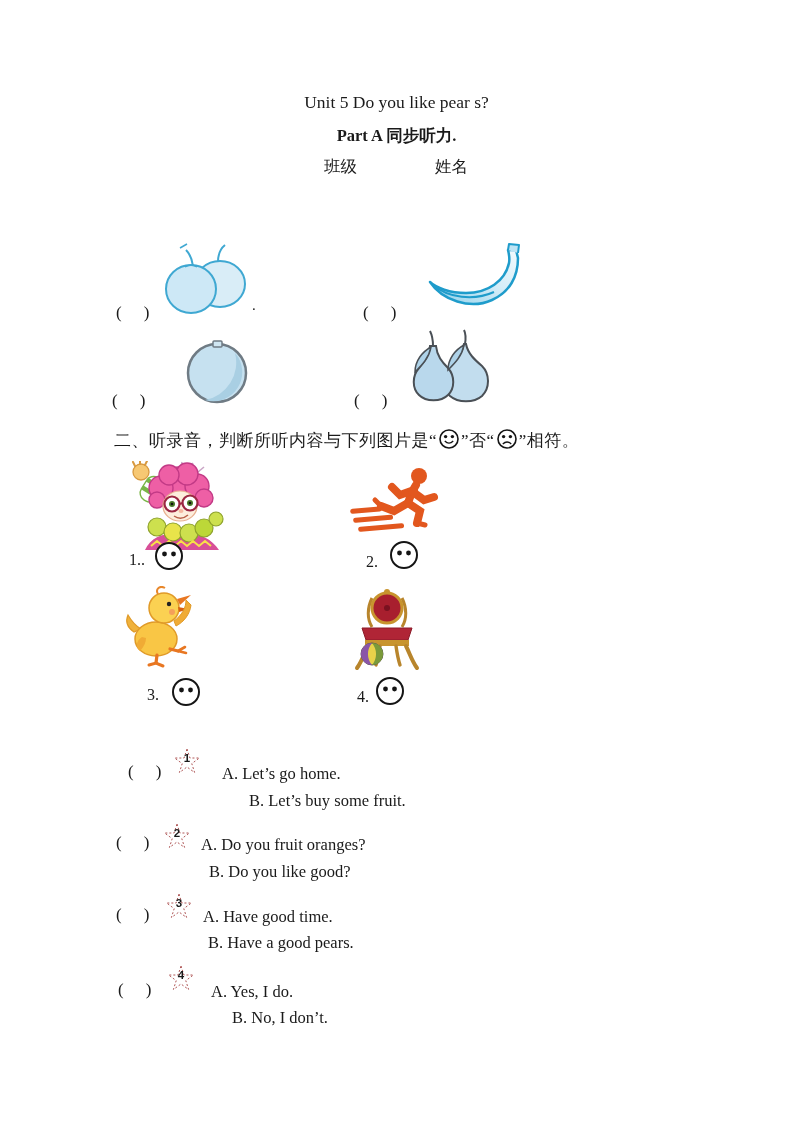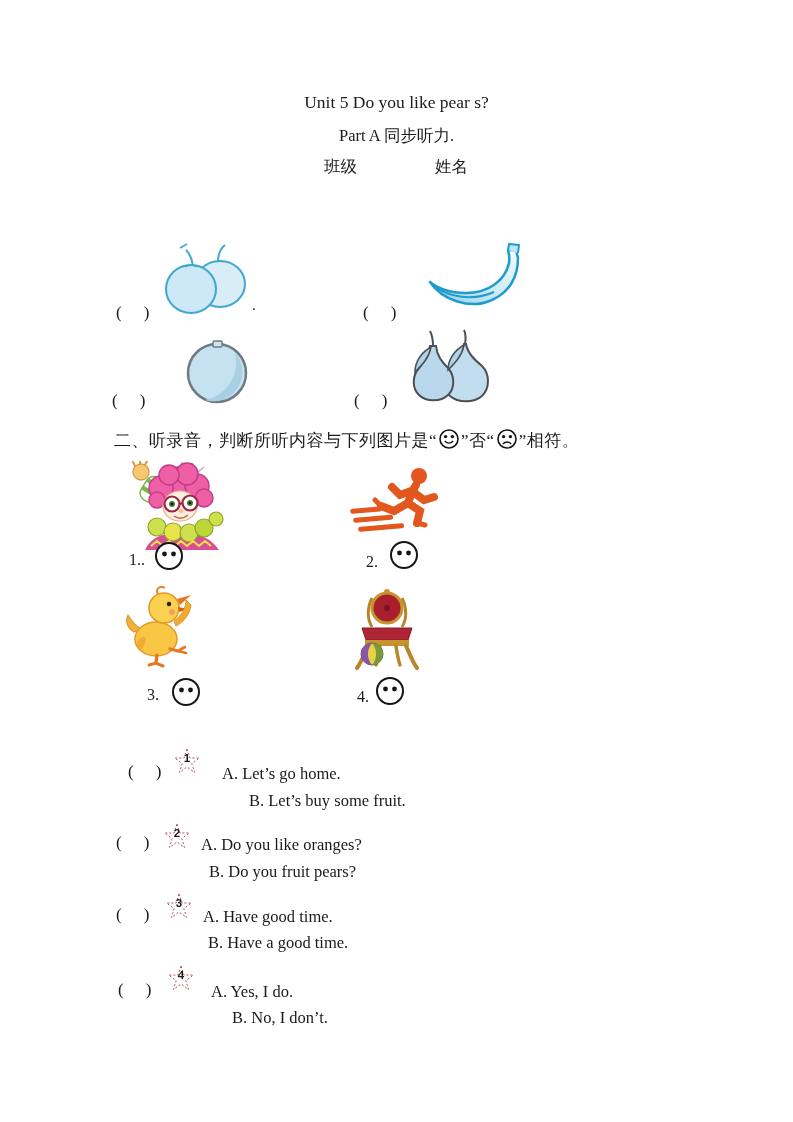--- a/index.html
+++ b/index.html
@@ -1,20 +1,20 @@
 <!DOCTYPE html>
 <html><head>
 <meta charset="utf-8">
 <style>
   html,body{margin:0;padding:0;background:#fff;}
   .page{position:relative;width:793px;height:1122px;background:#ffffff;overflow:hidden;
         font-family:"Liberation Serif","DejaVu Serif",serif;color:#1a1a1a;}
   .abs{position:absolute;}
   .title{top:92px;left:0;width:100%;text-align:center;font-weight:normal;font-size:17.5px;}
-  .subtitle{top:125px;left:0;width:100%;text-align:center;font-weight:normal;font-size:16.5px;}
+  .subtitle{top:125px;left:0;width:100%;text-align:center;font-weight:bold;font-size:16.5px;}
   .fieldlabel{font-size:16.5px;}
   .heading{font-size:17px;letter-spacing:0.5px;}
   .bracket{font-size:17px;white-space:pre;letter-spacing:1px;}
   .num{font-size:16px;}
   .opt{font-size:16.5px;white-space:pre;}
   .stray{font-size:15px;}
   .star-wrap{width:30px;height:32px;}
   .star-wrap .star-num{position:absolute;left:0;top:7px;width:100%;text-align:center;
       font-size:11.5px;font-weight:bold;font-family:"Liberation Sans",sans-serif;color:#1a1a1a;}
   .inline-face{display:inline-block;vertical-align:-4px;margin:0 1px;}
@@ -248,32 +248,32 @@
   <span class="abs opt" style="left:222px;top:764px">A. Let’s go home.</span>
   <span class="abs opt" style="left:249px;top:791px">B. Let’s buy some fruit.</span>
 
   <span class="abs bracket" style="left:116px;top:833px">(    )</span>
   <div class="abs star-wrap" style="left:162px;top:820px">
     <svg width="30" height="32" viewBox="0 0 30 32">
         <polygon points="15,4 17.9,13 27.4,13 19.8,18.6 22.6,27.5 15,22 7.4,27.5 10.2,18.6 2.6,13 12.1,13" fill="none" stroke="#b05858" stroke-width="1" stroke-dasharray="2 2"></polygon>
       </svg>
     <span class="star-num">2</span>
   </div>
-  <span class="abs opt" style="left:201px;top:835px">A. Do you like oranges?</span>
-  <span class="abs opt" style="left:209px;top:862px">B. Do you fruit pears?</span>
+  <span class="abs opt" style="left:201px;top:835px">A. Do you fruit oranges?</span>
+  <span class="abs opt" style="left:209px;top:862px">B. Do you like good?</span>
 
   <span class="abs bracket" style="left:116px;top:905px">(    )</span>
   <div class="abs star-wrap" style="left:164px;top:890px">
     <svg width="30" height="32" viewBox="0 0 30 32">
         <polygon points="15,4 17.9,13 27.4,13 19.8,18.6 22.6,27.5 15,22 7.4,27.5 10.2,18.6 2.6,13 12.1,13" fill="none" stroke="#b05858" stroke-width="1" stroke-dasharray="2 2"></polygon>
       </svg>
     <span class="star-num">3</span>
   </div>
   <span class="abs opt" style="left:203px;top:907px">A. Have good time.</span>
-  <span class="abs opt" style="left:208px;top:933px">B. Have a good time.</span>
+  <span class="abs opt" style="left:208px;top:933px">B. Have a good pears.</span>
 
   <span class="abs bracket" style="left:118px;top:980px">(    )</span>
   <div class="abs star-wrap" style="left:166px;top:962px">
     <svg width="30" height="32" viewBox="0 0 30 32">
         <polygon points="15,4 17.9,13 27.4,13 19.8,18.6 22.6,27.5 15,22 7.4,27.5 10.2,18.6 2.6,13 12.1,13" fill="none" stroke="#b05858" stroke-width="1" stroke-dasharray="2 2"></polygon>
       </svg>
     <span class="star-num">4</span>
   </div>
   <span class="abs opt" style="left:211px;top:982px">A. Yes, I do.</span>
   <span class="abs opt" style="left:232px;top:1008px">B. No, I don’t.</span>

